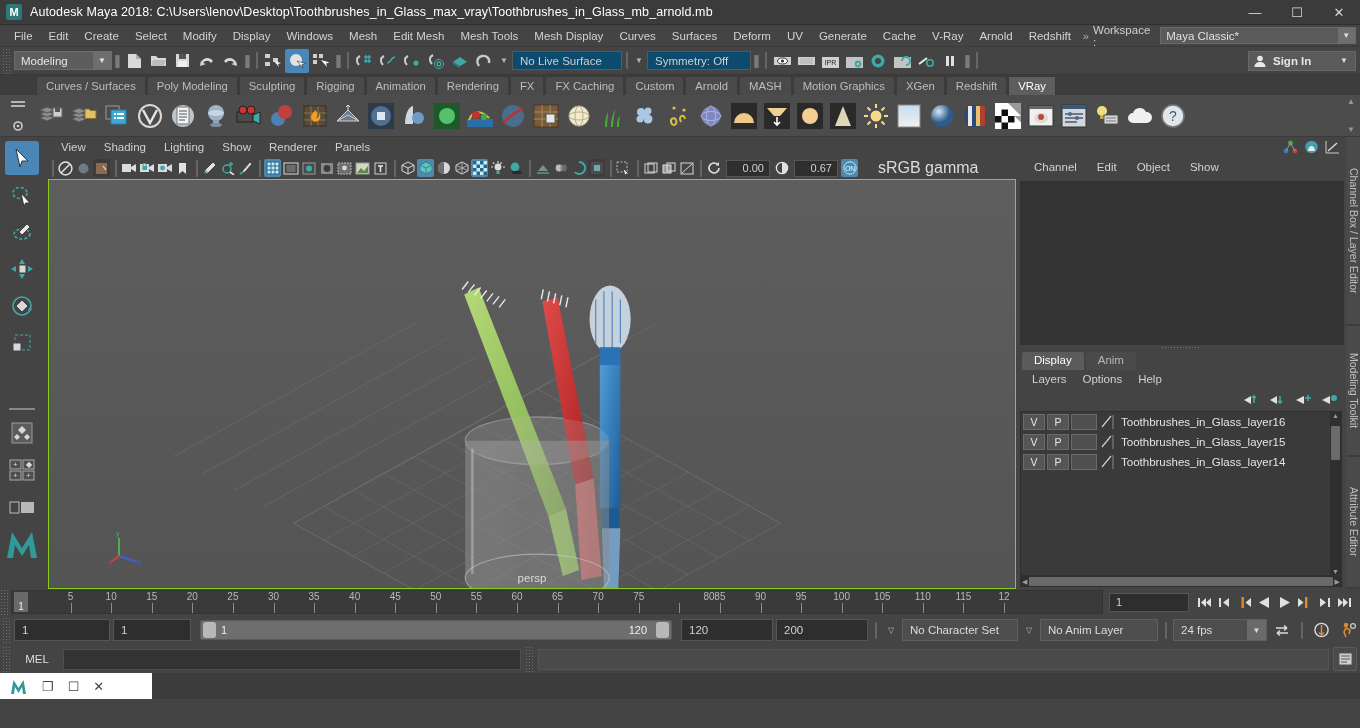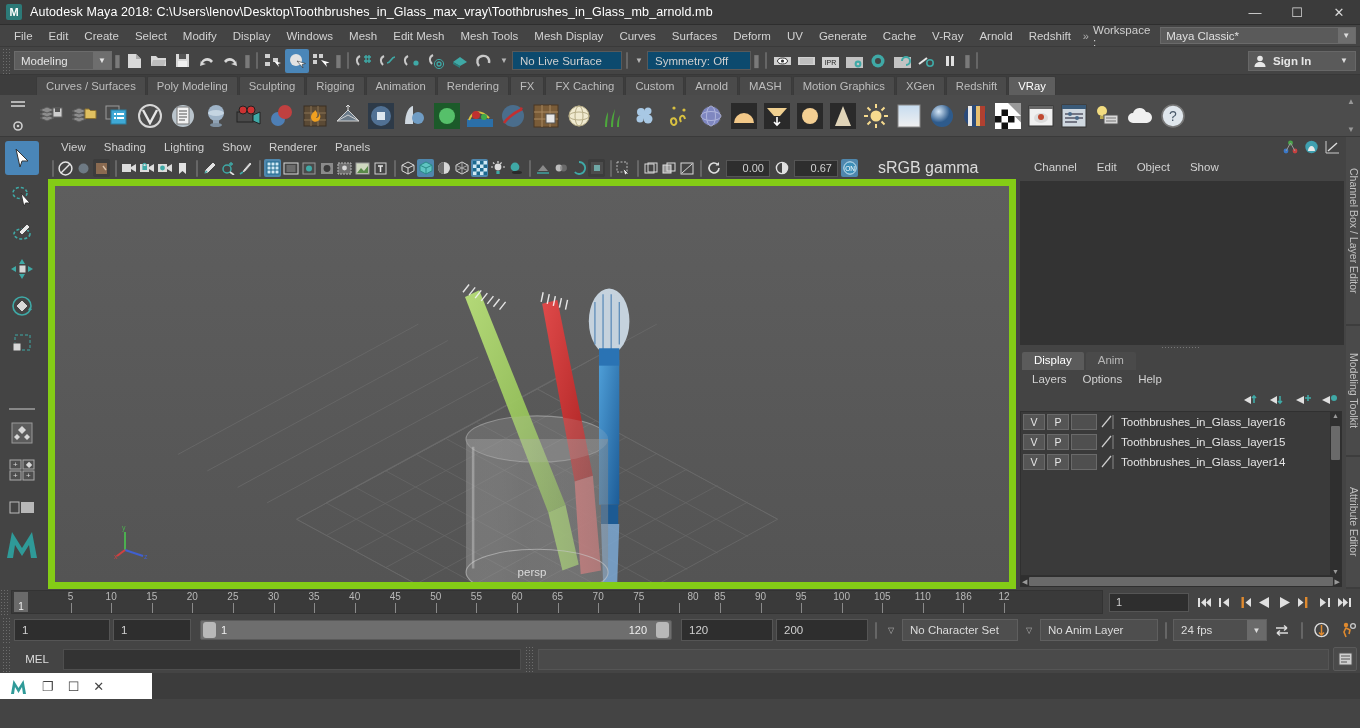--- a/index.html
+++ b/index.html
@@ -142,21 +142,21 @@
   }
   .vtb.sel { background:#4f87ad; }
   .vtb.dark { background:#3c3c3c; }
   .num-field {
     width:44px; height:17px; background:#2e2e2e; border:1px solid #555; color:#d2d2d2;
     font-size:11px; display:flex; align-items:center; justify-content:flex-end;
     padding-right:5px; margin:0 3px;
   }
   .viewport {
     flex:1; margin:0 0 0 4px; position:relative; overflow:hidden;
-    background:#0369a1; border:7px solid #84cc16;
+    background:#0369a1; border:1px solid #84cc16;
   }
   .vp-persp {
     position:absolute; bottom:4px; left:0; right:0; text-align:center;
     font-size:11.5px; color:#dcdcdc;
   }
   .axis-gizmo { position:absolute; left:58px; bottom:22px; }
 
   
   .rightpanel { width:344px; background:#444; display:flex; flex:none; }
   .rp-inner { flex:1; display:flex; flex-direction:column; }
@@ -1397,35 +1397,35 @@
       <div class="tick-lbl" style="left: 464.417px;">55</div>
       <div class="tick-line" style="left: 464.417px;"></div>
       <div class="tick-lbl" style="left: 505px;">60</div>
       <div class="tick-line" style="left: 505px;"></div>
       <div class="tick-lbl" style="left: 545.583px;">65</div>
       <div class="tick-line" style="left: 545.583px;"></div>
       <div class="tick-lbl" style="left: 586.167px;">70</div>
       <div class="tick-line" style="left: 586.167px;"></div>
       <div class="tick-lbl" style="left: 626.75px;">75</div>
       <div class="tick-line" style="left: 626.75px;"></div>
-      <div class="tick-lbl" style="left: 681px;">80</div>
+      <div class="tick-lbl" style="left: 697px;">80</div>
       <div class="tick-line" style="left: 667.333px;"></div>
       <div class="tick-lbl" style="left: 707.917px;">85</div>
       <div class="tick-line" style="left: 707.917px;"></div>
       <div class="tick-lbl" style="left: 748.5px;">90</div>
       <div class="tick-line" style="left: 748.5px;"></div>
       <div class="tick-lbl" style="left: 789.083px;">95</div>
       <div class="tick-line" style="left: 789.083px;"></div>
       <div class="tick-lbl" style="left: 829.667px;">100</div>
       <div class="tick-line" style="left: 829.667px;"></div>
       <div class="tick-lbl" style="left: 870.25px;">105</div>
       <div class="tick-line" style="left: 870.25px;"></div>
       <div class="tick-lbl" style="left: 910.833px;">110</div>
       <div class="tick-line" style="left: 910.833px;"></div>
-      <div class="tick-lbl" style="left: 951.417px;">186</div>
+      <div class="tick-lbl" style="left: 951.417px;">115</div>
       <div class="tick-line" style="left: 951.417px;"></div>
       <div class="tick-lbl" style="left: 992px;">12</div>
       <div class="tick-line" style="left: 992px;"></div>
     </div>
   <div class="cur-frame">1</div>
   <div class="transport">
     <div class="tp">
       <svg width="15" height="13" viewBox="0 0 15 13">
           <rect x="1" y="2" width="2" height="9" fill="#e0e0e0"></rect>
           <path d="M9 2v9L4 6.5z" fill="#e0e0e0"></path>

